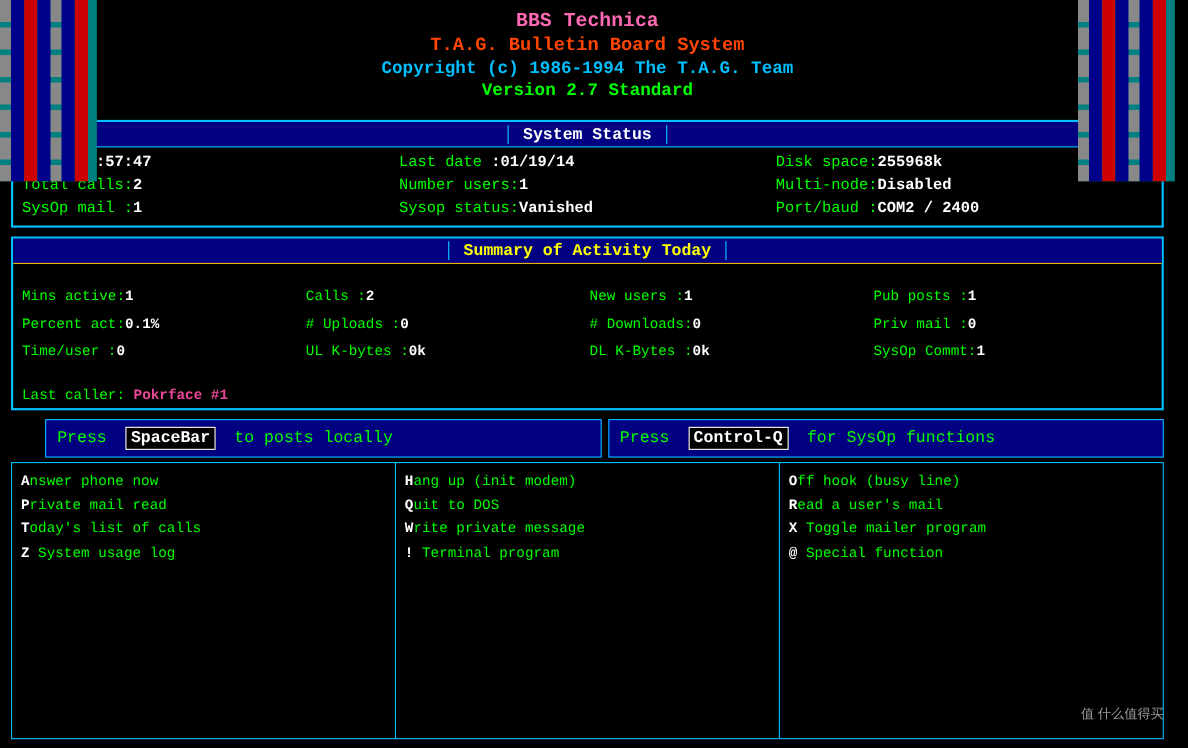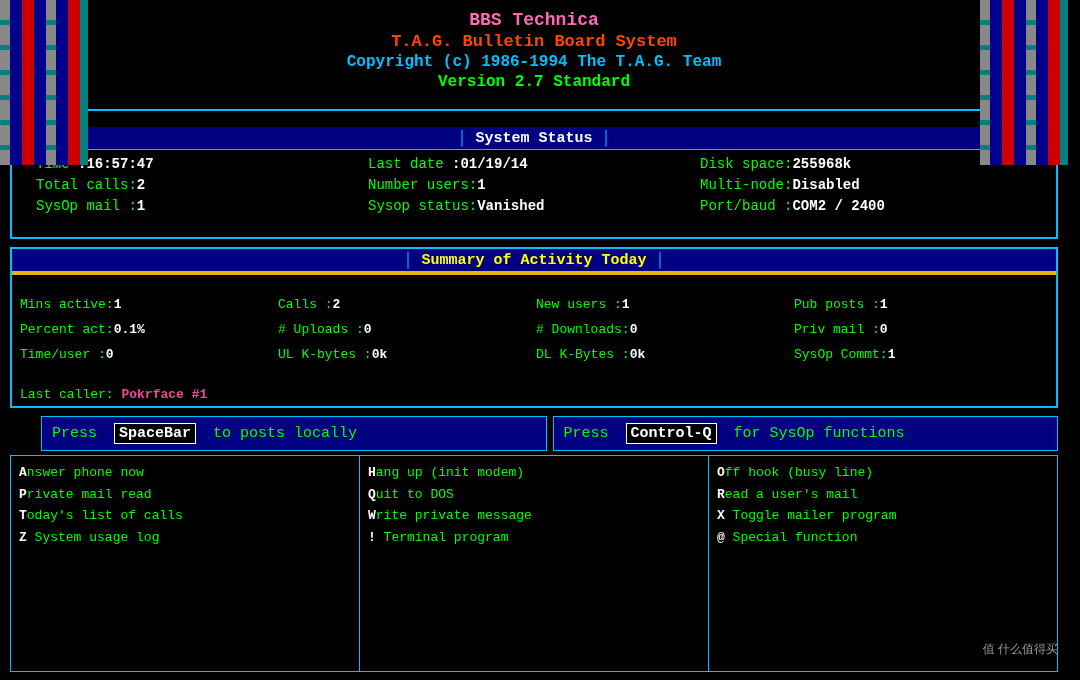--- a/index.html
+++ b/index.html
@@ -53,21 +53,21 @@
     .title-line4 {
       color: #00ff00;
       font-size: 16px;
       font-weight: bold;
     }
 
     
     .status-box {
       border: 2px solid #00bfff;
       margin: 8px 10px 4px 10px;
-      padding: 16px;
+      padding: 0;
       flex-shrink: 0;
     }
 
     .status-header {
       text-align: center;
       background: #000080;
       border-bottom: 1px solid #00bfff;
       padding: 2px 0;
     }
 
@@ -108,21 +108,21 @@
     .activity-box {
       border: 2px solid #00bfff;
       margin: 4px 10px 4px 10px;
       padding: 0;
       flex-shrink: 0;
     }
 
     .activity-header {
       text-align: center;
       background: #000080;
-      border-bottom: 4px solid #eab308;
+      border-bottom: 1px solid #eab308;
       padding: 2px 0;
     }
 
     .activity-header-text {
       color: #ffff00;
       font-size: 15px;
       font-weight: bold;
     }
 
     .activity-content {

